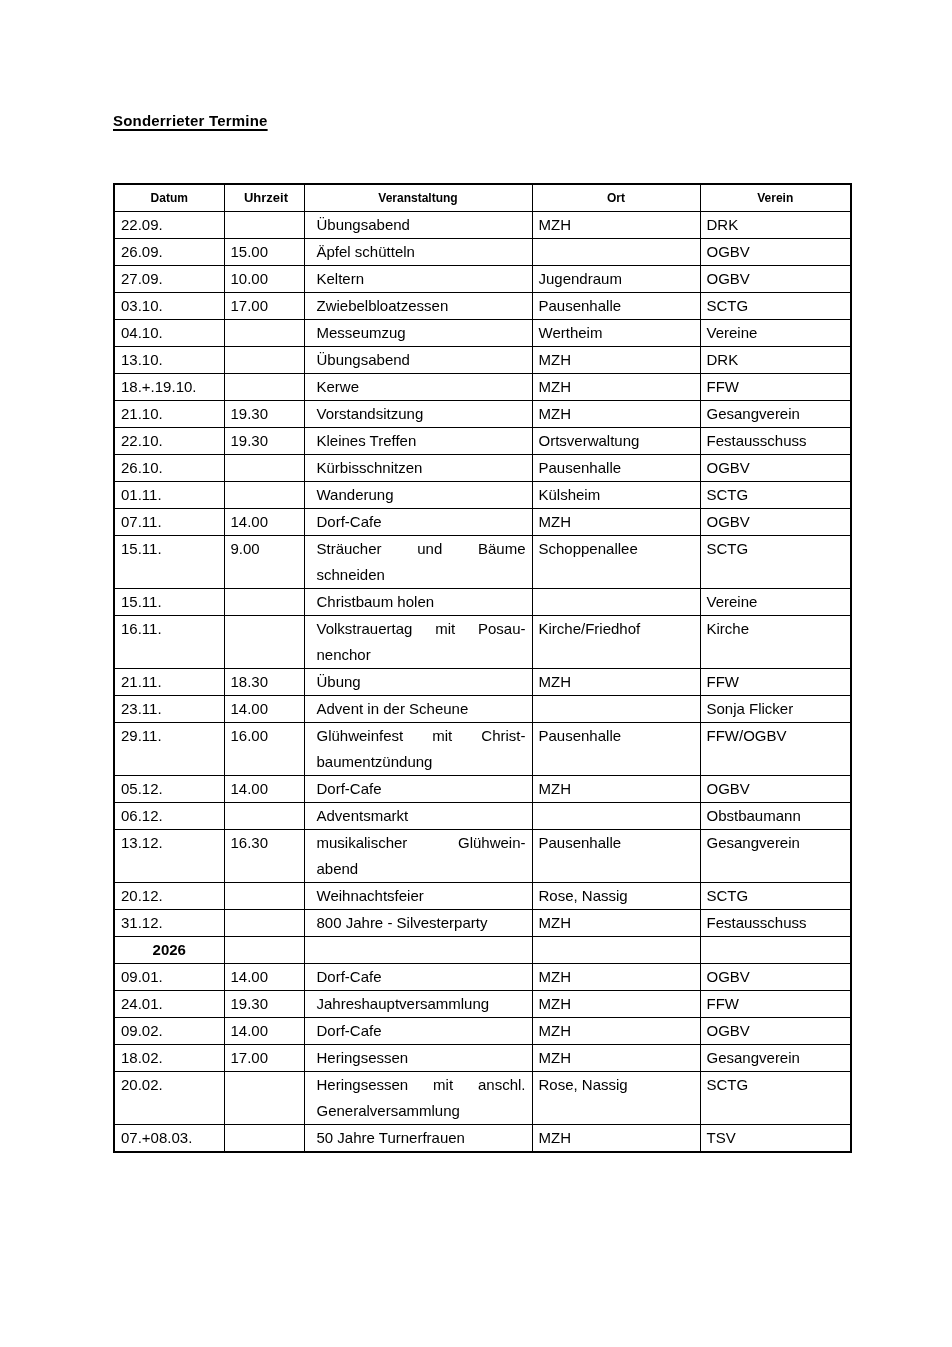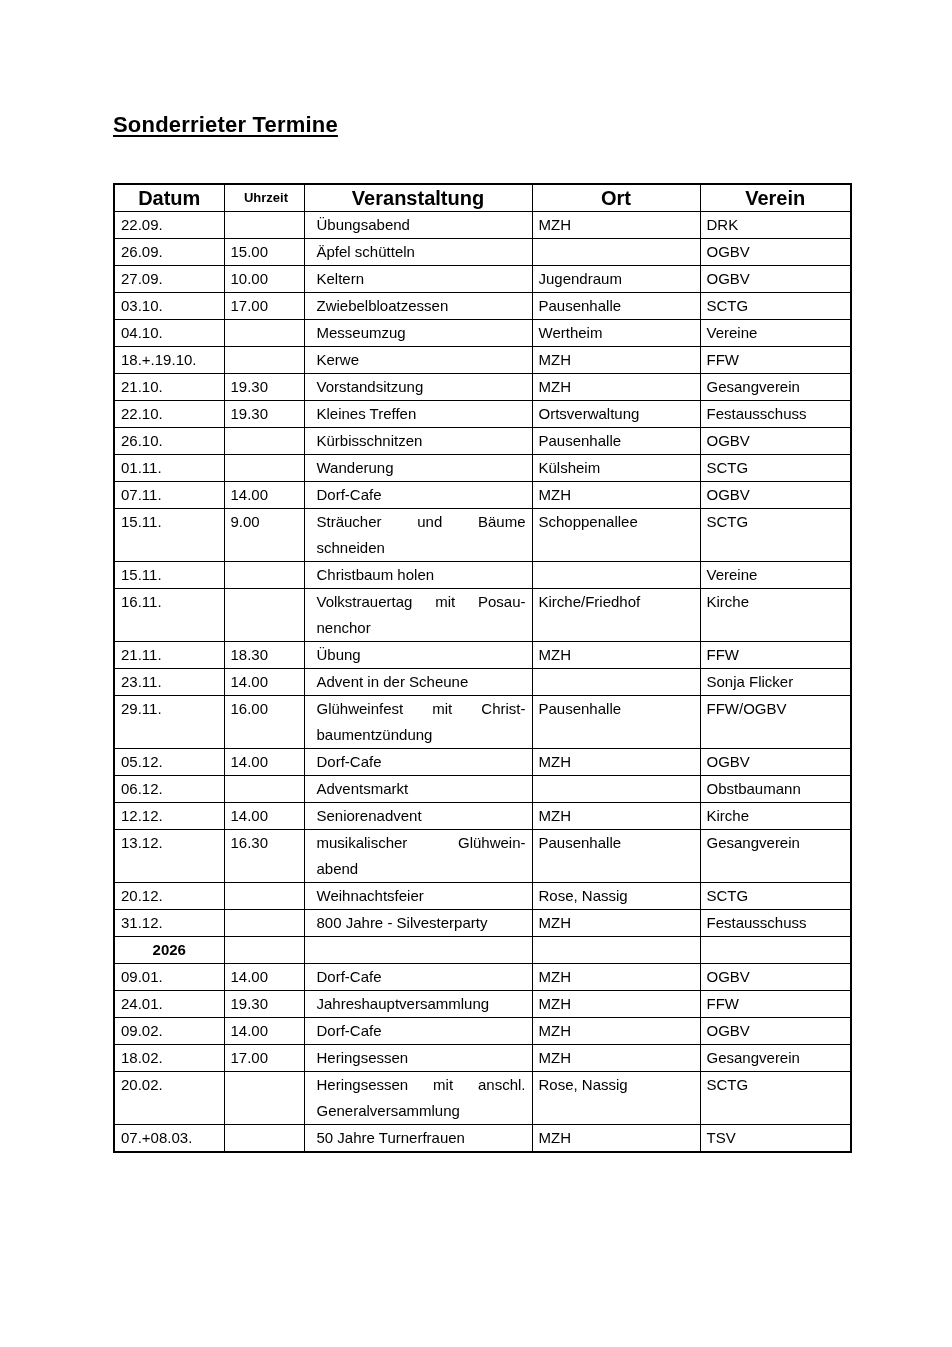--- a/index.html
+++ b/index.html
@@ -4,21 +4,21 @@
 <style>
   html, body { margin: 0; padding: 0; }
   body {
     width: 952px; height: 1347px;
     background: #ffffff; color: #000000;
     font-family: "Liberation Sans", "DejaVu Sans", sans-serif;
     position: relative;
   }
   .page-title {
     position: absolute; left: 113px; top: 112px;
-    font-size: 22px; font-weight: bold;
+    font-size: 15px; font-weight: bold;
     text-decoration: underline;
     text-decoration-thickness: 1.5px;
     text-underline-offset: 3px;
     letter-spacing: 0.2px;
   }
   table.termine {
     position: absolute; left: 113px; top: 183px;
     width: 737px;
     border-collapse: collapse; table-layout: fixed;
     border: 2.5px solid #000;
@@ -30,21 +30,21 @@
   col.c-verein { width: 151px; }
   th, td {
     border: 1.5px solid #000;
     padding: 0 6px;
     vertical-align: top;
     line-height: 26px;
     font-size: 15px;
     overflow: hidden;
     word-wrap: break-word;
   }
-  th { font-weight: bold; text-align: center; font-size: 20px; }
+  th { font-weight: bold; text-align: center; font-size: 12px; }
   th.small { font-size: 13px; padding-left: 10px; }
   td:nth-child(3) { text-align: justify; padding-left: 12px; }
   .jline { text-align: justify; text-align-last: justify; }
   tr.year-row td:first-child { font-weight: bold; text-align: center; margin-top: 36px; }
 </style>
 </head>
 <body>
 
 <div class="page-title">Sonderrieter Termine</div>
 
@@ -95,20 +95,27 @@
         <td>SCTG</td>
       </tr>
       <tr>
         <td>04.10.</td>
         <td></td>
         <td>Messeumzug</td>
         <td>Wertheim</td>
         <td>Vereine</td>
       </tr>
       <tr>
+        <td>13.10.</td>
+        <td></td>
+        <td>Übungsabend</td>
+        <td>MZH</td>
+        <td>DRK</td>
+      </tr>
+      <tr>
         <td>18.+.19.10.</td>
         <td></td>
         <td>Kerwe</td>
         <td>MZH</td>
         <td>FFW</td>
       </tr>
       <tr>
         <td>21.10.</td>
         <td>19.30</td>
         <td>Vorstandsitzung</td>
@@ -202,27 +209,20 @@
         <td>OGBV</td>
       </tr>
       <tr>
         <td>06.12.</td>
         <td></td>
         <td>Adventsmarkt</td>
         <td></td>
         <td>Obstbaumann</td>
       </tr>
       <tr>
-        <td>12.12.</td>
-        <td>14.00</td>
-        <td>Seniorenadvent</td>
-        <td>MZH</td>
-        <td>Kirche</td>
-      </tr>
-      <tr>
         <td>13.12.</td>
         <td>16.30</td>
         <td>
           <div class="jline">musikalischer Glühwein-</div>
           <div>abend</div>
         </td>
         <td>Pausenhalle</td>
         <td>Gesangverein</td>
       </tr>
       <tr>

